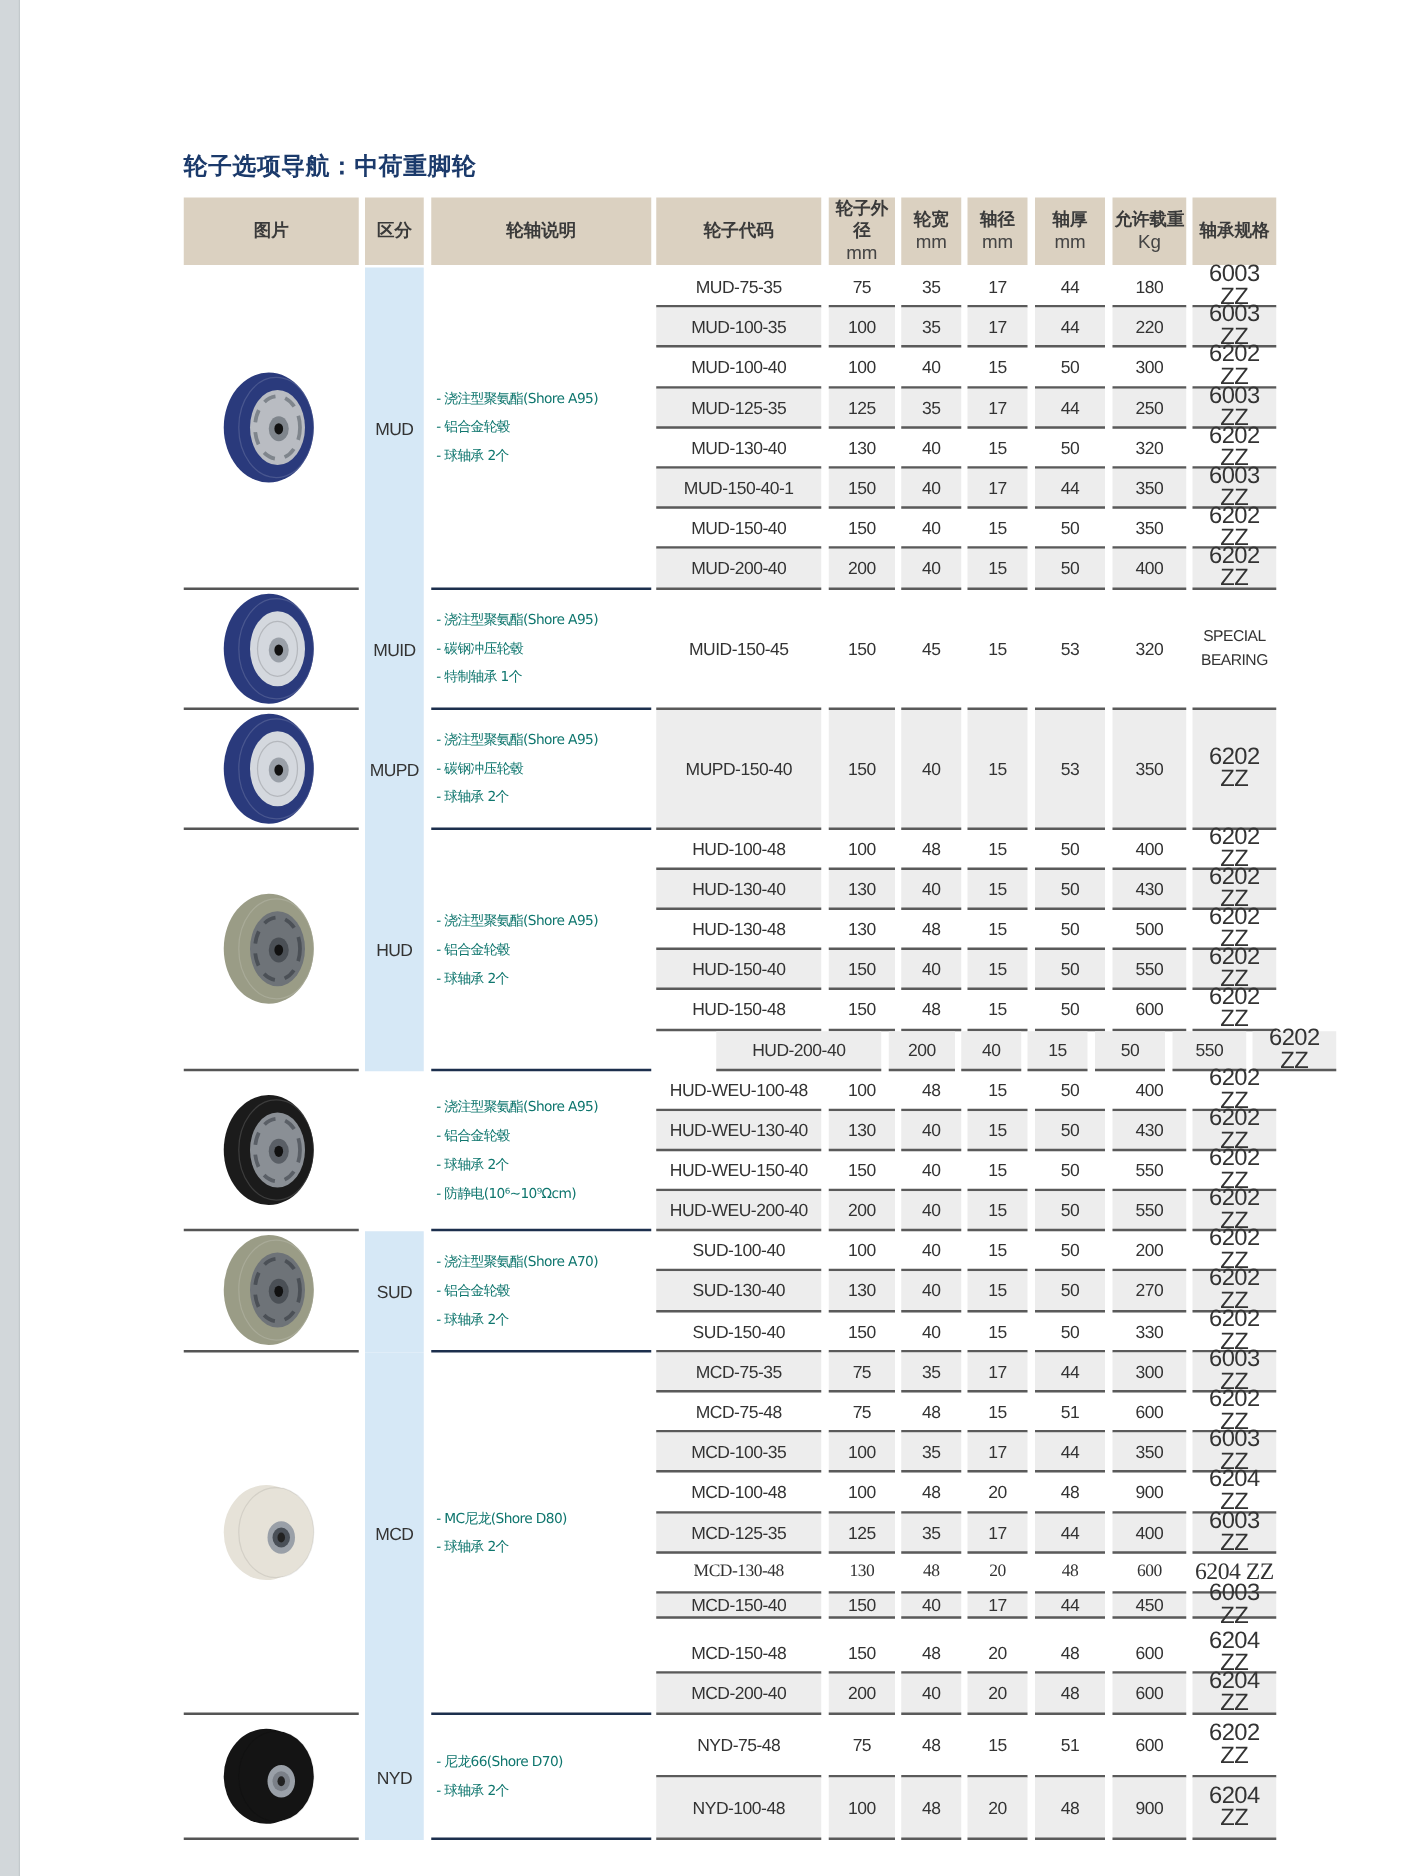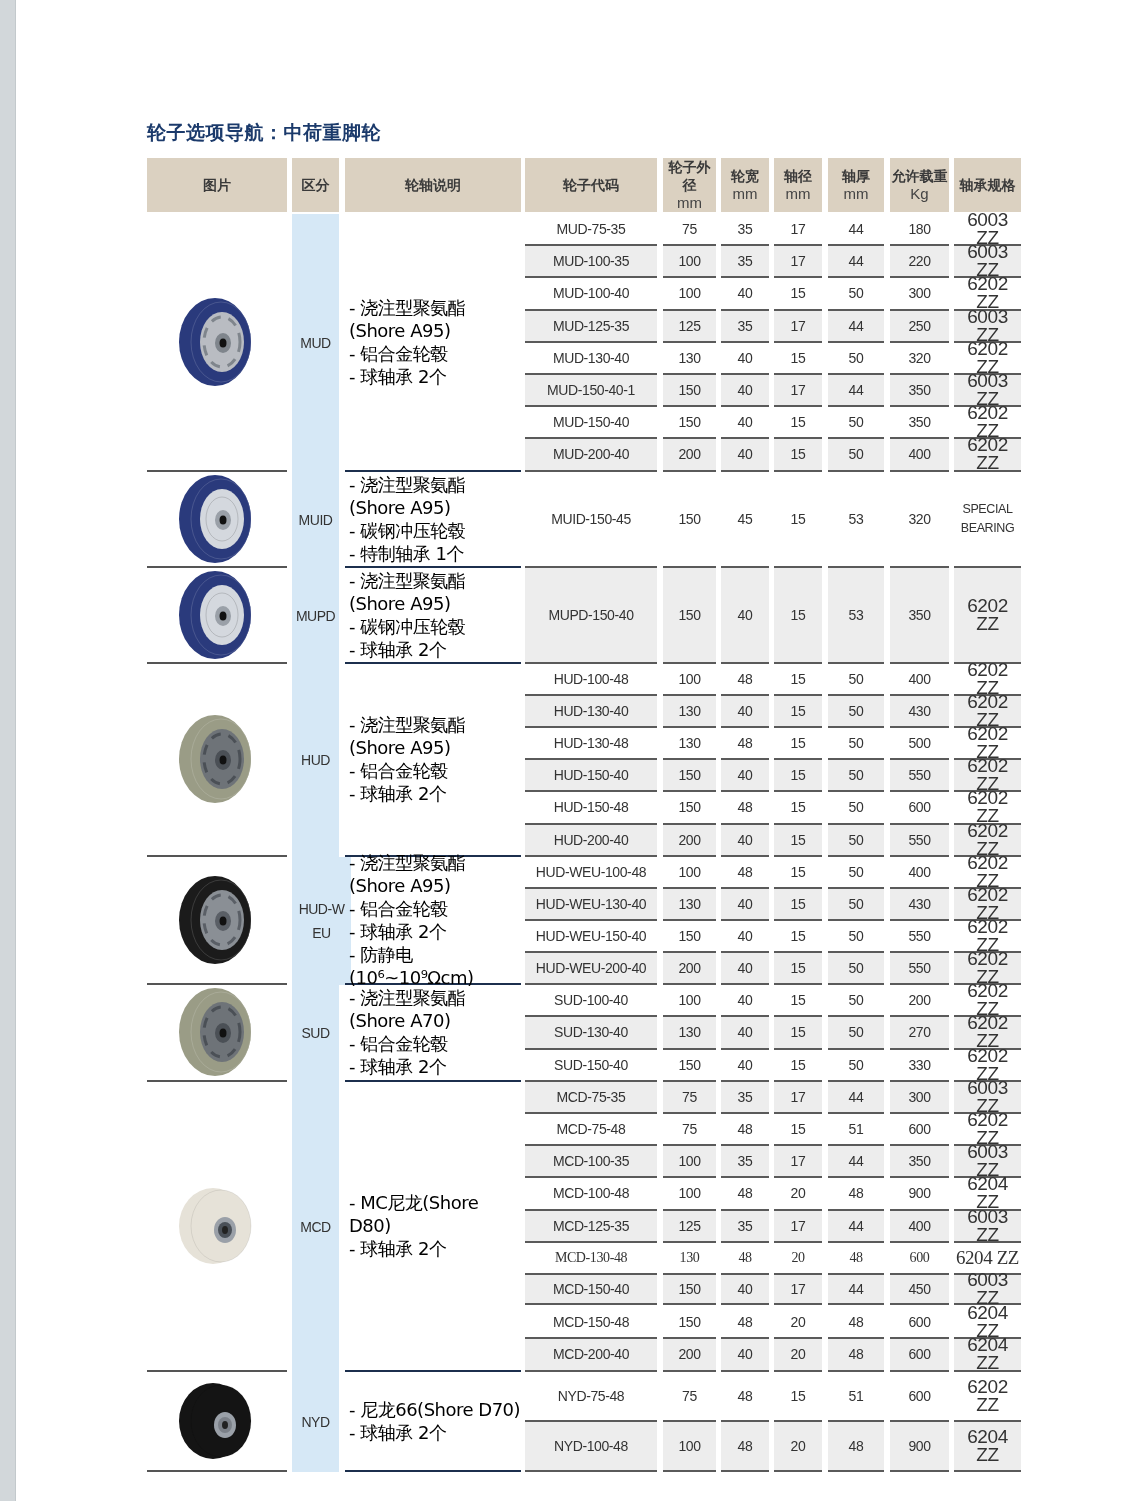--- a/index.html
+++ b/index.html
@@ -14,21 +14,21 @@
   }
   .table { position: absolute; left: 147px; top: 158px; width: 874px; }
   
   .hdr { position: absolute; top: 0; height: 54px; background: #dbd1c1; color: #3a3a3a; font-weight: bold;
     display: flex; flex-direction: column; align-items: center; justify-content: center; font-size: 14px; line-height: 18px; text-align: center;
     font-family: "DejaVu Sans", sans-serif; }
   .hdr .unit { font-weight: normal; font-family: "Liberation Sans", sans-serif; font-size: 15px; color: #444; }
   .section { position: absolute; left: 0; width: 874px; }
   .cell-img { position: absolute; left: 0; width: 140px; top: 0; bottom: 0; display: flex; align-items: center; justify-content: center; border-bottom: 2px solid #555; box-sizing: border-box; }
   .cell-code { position: absolute; left: 145px; width: 47px; top: 0; bottom: 0; background: #d6e8f6; display: flex; align-items: center; justify-content: center; text-align: center; font-size: 14px; color: #333; letter-spacing: -0.5px; line-height: 24px; }
-  .cell-desc { position: absolute; left: 198px; width: 176px; top: 0; bottom: 0; display: flex; flex-direction: column; justify-content: center; padding-left: 4px; box-sizing: border-box; border-bottom: 2px solid #1c2f4d; font-size: 18px; color: #000000; line-height: 23px; font-family: "DejaVu Sans", sans-serif; letter-spacing: -0.5px; }
+  .cell-desc { position: absolute; left: 198px; width: 176px; top: 0; bottom: 0; display: flex; flex-direction: column; justify-content: center; padding-left: 4px; box-sizing: border-box; border-bottom: 2px solid #1c2f4d; font-size: 11px; color: #0f766e; line-height: 23px; font-family: "DejaVu Sans", sans-serif; letter-spacing: -0.5px; }
   .rows { position: absolute; left: 378px; width: 496px; top: 0; bottom: 0; }
   .row { position: absolute; left: 0; width: 496px; }
   .c { position: absolute; top: 0; bottom: 0; display: flex; align-items: center; justify-content: center; font-size: 14px; color: #333; border-bottom: 2px solid #5a5a5a; box-sizing: border-box; text-align: center; line-height: 18px; letter-spacing: -0.4px; }
   .row.shade .c { background: #ededed; }
   .c0 { left: 0; width: 132px; }
   .c1 { left: 138px; width: 53px; }
   .c2 { left: 196px; width: 48px; }
   .c3 { left: 249px; width: 48px; }
   .c4 { left: 303px; width: 56px; }
   .c5 { left: 365px; width: 59px; }
@@ -284,21 +284,21 @@
         </div>
         <div class="row" style="top: 128.8px; height: 32.2px;">
           <div class="c c0">HUD-150-48</div>
           <div class="c c1">150</div>
           <div class="c c2">48</div>
           <div class="c c3">15</div>
           <div class="c c4">50</div>
           <div class="c c5">600</div>
           <div class="c c6">6202 ZZ</div>
         </div>
-        <div class="row shade" style="top: 161px; height: 32.2px;">
+        <div class="row shade" style="top: 161px; height: 32.2px; margin-left: 48px;">
           <div class="c c0">HUD-200-40</div>
           <div class="c c1">200</div>
           <div class="c c2">40</div>
           <div class="c c3">15</div>
           <div class="c c4">50</div>
           <div class="c c5">550</div>
           <div class="c c6">6202 ZZ</div>
         </div>
       </div>
     </div>
@@ -306,21 +306,20 @@
       <div class="cell-img">
         <svg width="84" height="96" viewBox="0 0 84 96" class="wheel">
           <ellipse cx="40" cy="48" rx="36" ry="44" fill="#1b1b1b"></ellipse>
           <ellipse cx="46" cy="48" rx="30" ry="40" fill="#1b1b1b" stroke="rgba(255,255,255,0.15)"></ellipse>
           <ellipse cx="47" cy="48" rx="22" ry="30" fill="#8a8f95"></ellipse>
           <ellipse cx="47" cy="48" rx="18" ry="25" fill="none" stroke="#5a5f66" stroke-width="3" stroke-dasharray="10 8"></ellipse>
           <ellipse cx="48" cy="49" rx="8" ry="10" fill="#5a5f66"></ellipse>
           <ellipse cx="48" cy="49" rx="3.5" ry="4.5" fill="#111"></ellipse>
         </svg>
       </div>
-      <div class="cell-code" style="word-break: break-all; padding: 0px 6px;">HUD-WEU</div>
       <div class="cell-desc">
         <div>- 浇注型聚氨酯(Shore A95)</div>
         <div>- 铝合金轮毂</div>
         <div>- 球轴承 2个</div>
         <div>- 防静电(10⁶~10⁹Ωcm)</div>
       </div>
       <div class="rows">
         <div class="row" style="top: 0px; height: 32.1px;">
           <div class="c c0">HUD-WEU-100-48</div>
           <div class="c c1">100</div>
@@ -469,21 +468,21 @@
         </div>
         <div class="row" style="top: 161px; height: 32.2px; font-family: Liberation Serif, serif;">
           <div class="c c0">MCD-130-48</div>
           <div class="c c1">130</div>
           <div class="c c2">48</div>
           <div class="c c3">20</div>
           <div class="c c4">48</div>
           <div class="c c5">600</div>
           <div class="c c6">6204 ZZ</div>
         </div>
-        <div class="row shade" style="top: 193.2px; height: 30px;">
+        <div class="row shade" style="top: 193.2px; height: 20px;">
           <div class="c c0">MCD-150-40</div>
           <div class="c c1">150</div>
           <div class="c c2">40</div>
           <div class="c c3">17</div>
           <div class="c c4">44</div>
           <div class="c c5">450</div>
           <div class="c c6">6003 ZZ</div>
         </div>
         <div class="row" style="top: 225.4px; height: 32.2px;">
           <div class="c c0">MCD-150-48</div>

